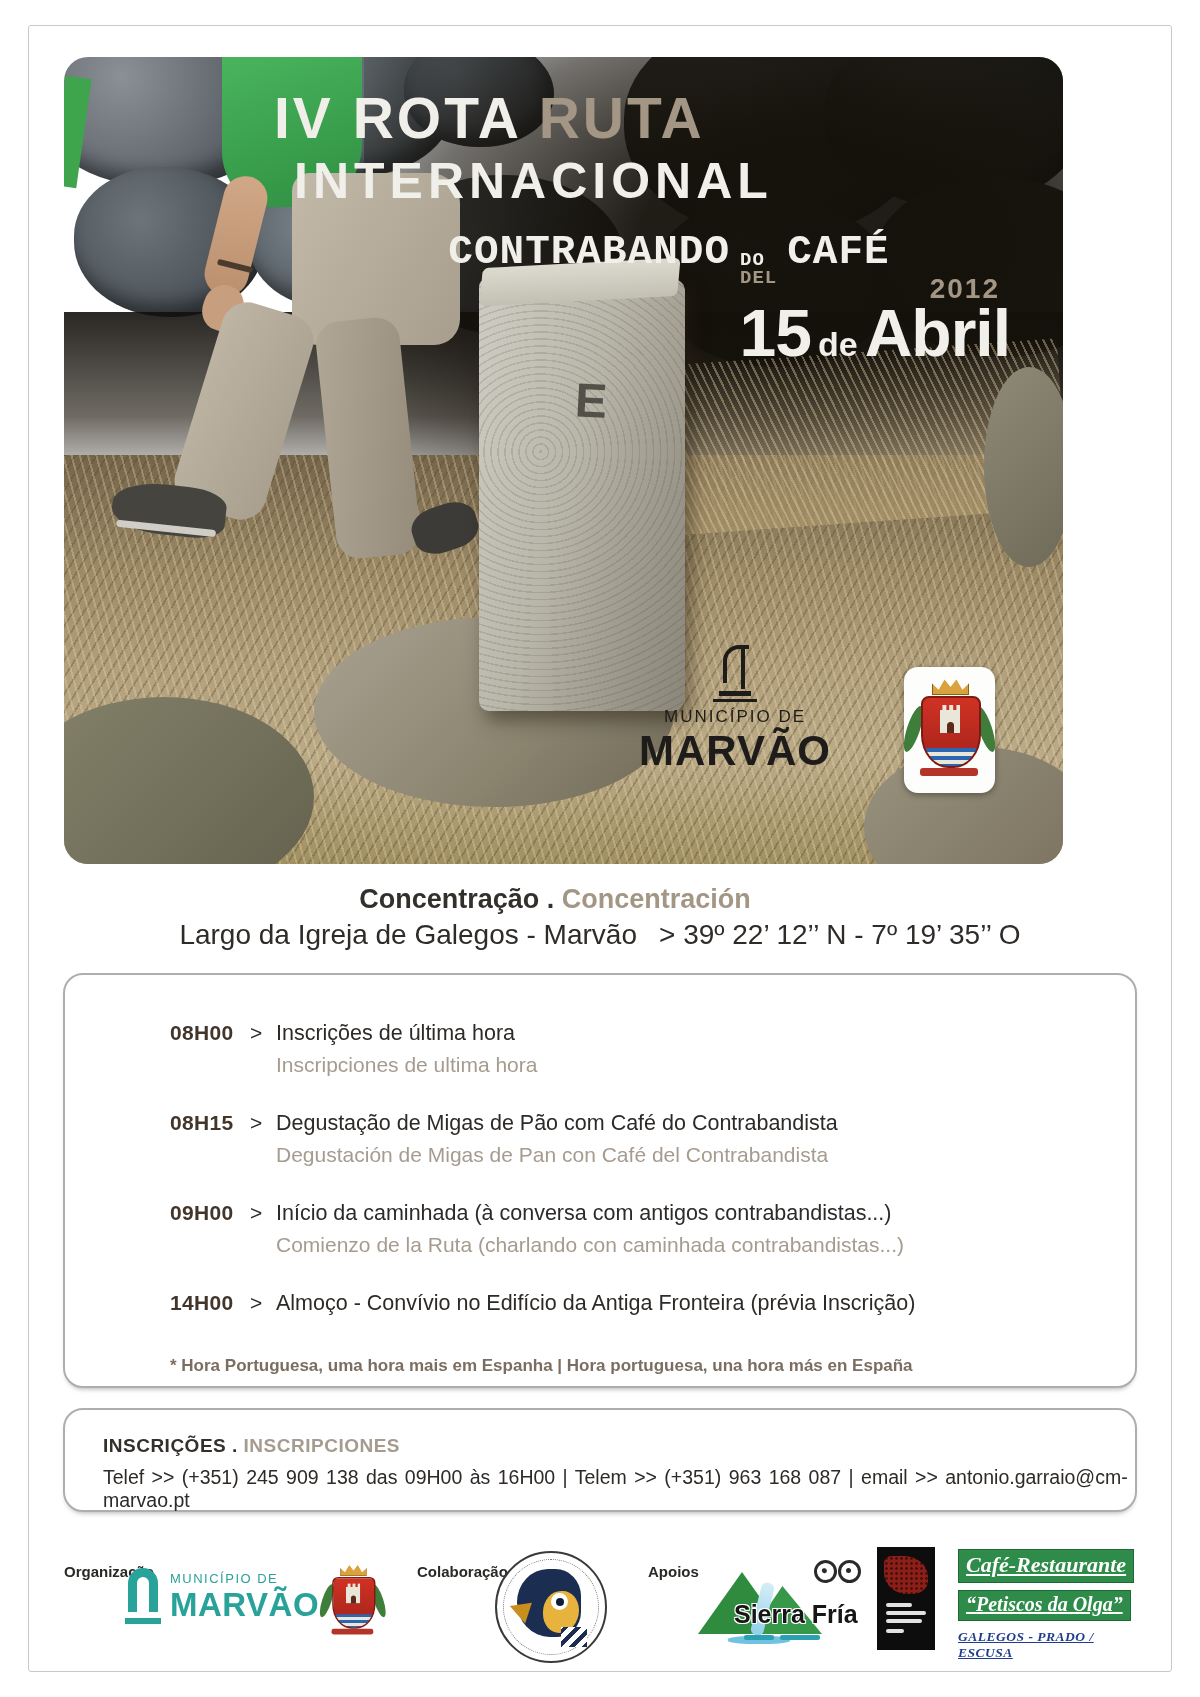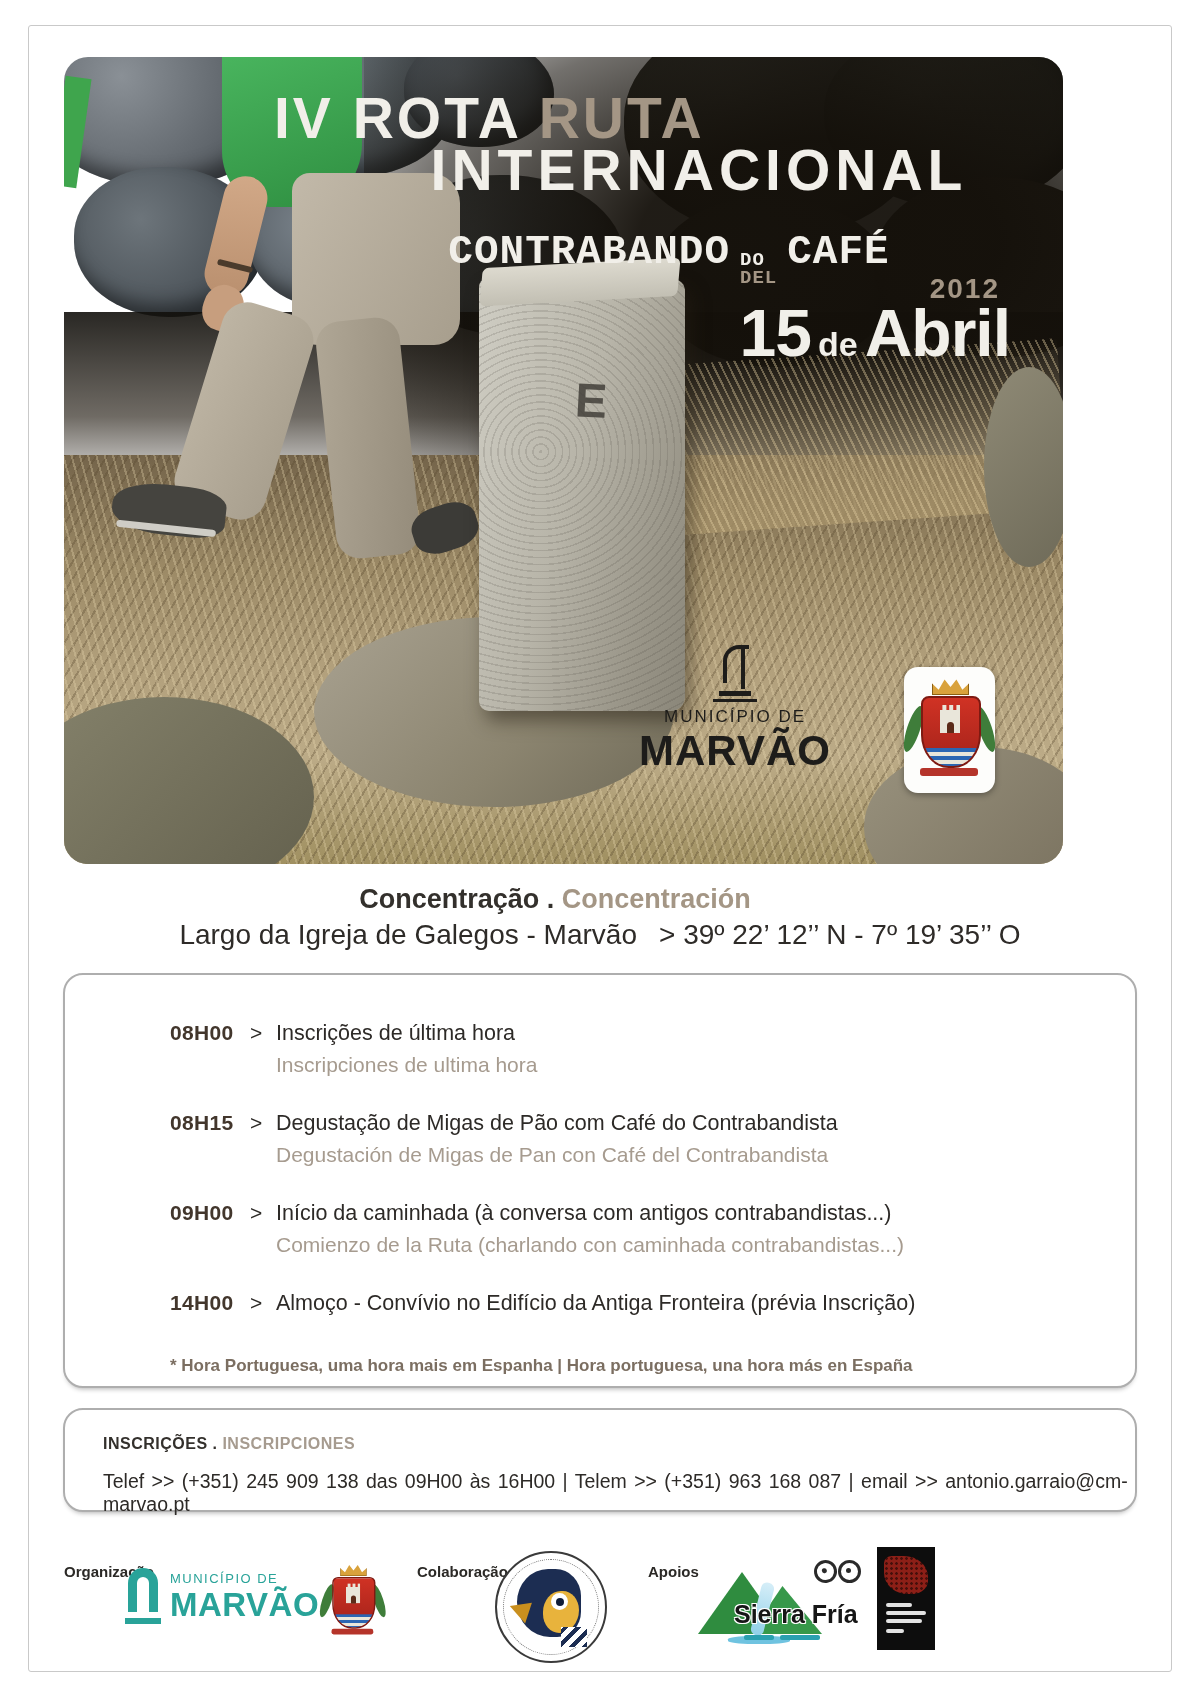--- a/index.html
+++ b/index.html
@@ -43,21 +43,21 @@
   .p-leg1{left:133px;top:248px;width:94px;height:212px;border-radius:26px;background:linear-gradient(100deg,#beb5a4,#a89f8e);transform:rotate(17deg);}
   .p-leg2{left:262px;top:262px;width:84px;height:238px;border-radius:24px;background:linear-gradient(100deg,#b0a796,#948b7a);transform:rotate(-6deg);}
   .p-shoe1{left:48px;top:428px;width:114px;height:50px;border-radius:45% 35% 30% 45%;background:#45443f;transform:rotate(6deg);}
   .p-shoe1:after{content:"";position:absolute;left:6px;bottom:3px;width:100px;height:7px;border-radius:4px;background:#cfcdc6;}
   .p-shoe2{left:348px;top:448px;width:66px;height:46px;border-radius:40%;background:#3c3b37;transform:rotate(-18deg);}
 
   
   .title-wrap{position:absolute;left:0;top:0;width:100%;color:#f1efe9;font-weight:bold;}
   .tan{color:#a49685;}
   .t1{position:absolute;left:210px;top:28px;width:790px;text-align:left;font-size:57px;letter-spacing:3px;white-space:nowrap;}
-  .t2{position:absolute;left:230px;top:80px;width:810px;text-align:center;font-size:57px;letter-spacing:5px;white-space:nowrap;}
+  .t2{position:absolute;left:230px;top:95px;width:810px;text-align:left;font-size:50px;letter-spacing:5px;white-space:nowrap;}
   .t3{position:absolute;left:210px;top:172px;width:790px;text-align:center;font-size:41px;letter-spacing:1px;white-space:nowrap;font-family:Liberation Mono, monospace;}
   .stack{display:inline-flex;flex-direction:column;font-size:19px;line-height:.95;margin:0 10px;transform:translateY(2px);vertical-align:baseline;text-align:left;}
   .year{position:absolute;right:63px;top:216px;font-size:28px;letter-spacing:2px;}
   .dateline{position:absolute;right:53px;top:238px;display:flex;align-items:baseline;gap:7px;}
   .d-big{font-size:66px;letter-spacing:-1px;}
   .d-small{font-size:34px;}
 
   
   .muni{position:absolute;left:556px;top:588px;width:230px;text-align:center;color:#1d1c1a;}
   .muni-icon{position:relative;width:44px;height:58px;margin:0 auto 4px;}
@@ -97,21 +97,21 @@
      box-shadow:0 4px 5px -3px rgba(0,0,0,.3);}
   .sched-box{top:973px;height:415px;padding-top:46px;box-sizing:border-box;}
   .sched-row{display:flex;margin:0 20px 34px 105px;}
   .sr-time{width:80px;font-weight:bold;color:#42362c;font-size:21px;letter-spacing:.3px;flex:none;}
   .sr-arrow{width:26px;font-size:21px;color:#2d2a27;flex:none;}
   .sr-pt{font-size:21.5px;color:#2d2a27;margin-bottom:5px;line-height:1.2;}
   .sr-es{font-size:21px;color:#a69b8f;line-height:1.2;}
   .footnote{margin:2px 20px 0 105px;font-size:17px;font-weight:bold;color:#7b6e61;}
 
   .insc-box{top:1408px;height:104px;box-sizing:border-box;}
-  .insc-title{margin:25px 0 17px 38px;font-size:16px;font-weight:bold;letter-spacing:.5px;color:#33302c;}
+  .insc-title{margin:25px 0 9px 38px;font-size:19px;font-weight:bold;letter-spacing:.5px;color:#33302c;}
   .insc-title .tan2{color:#a69b8f;}
   .insc-contact{margin-left:38px;font-size:19.5px;color:#2d2a27;word-spacing:2px;}
 
   
   .flabel{position:absolute;font-size:15px;font-weight:bold;color:#2b2926;}
   .marvao-logo{position:absolute;left:128px;top:1568px;display:flex;align-items:center;gap:12px;color:#29a399;}
   .arch{position:relative;width:30px;height:58px;}
   .arch .body{position:absolute;left:0;top:0;width:30px;height:44px;background:#29a399;border-radius:15px 15px 0 0;}
   .arch .cut{position:absolute;left:9px;top:9px;width:12px;height:35px;background:#fff;border-radius:6px 6px 0 0;}
   .arch .base{position:absolute;left:-3px;top:50px;width:36px;height:6px;background:#29a399;}
@@ -353,13 +353,18 @@
   </div>
 
   <div class="blacklogo">
     <div class="art"></div>
     <div class="l1"></div>
       <div class="l2"></div>
       <div class="l3"></div>
       <div class="l4"></div>
   </div>
 
+  <div class="cafe">
+    <div><span class="banner b1">Café-Restaurante</span></div>
+    <div><span class="banner b2">“Petiscos da Olga”</span></div>
+    <div class="b3">GALEGOS - PRADO / ESCUSA</div>
+  </div>
 </div>
 
 </body></html>

